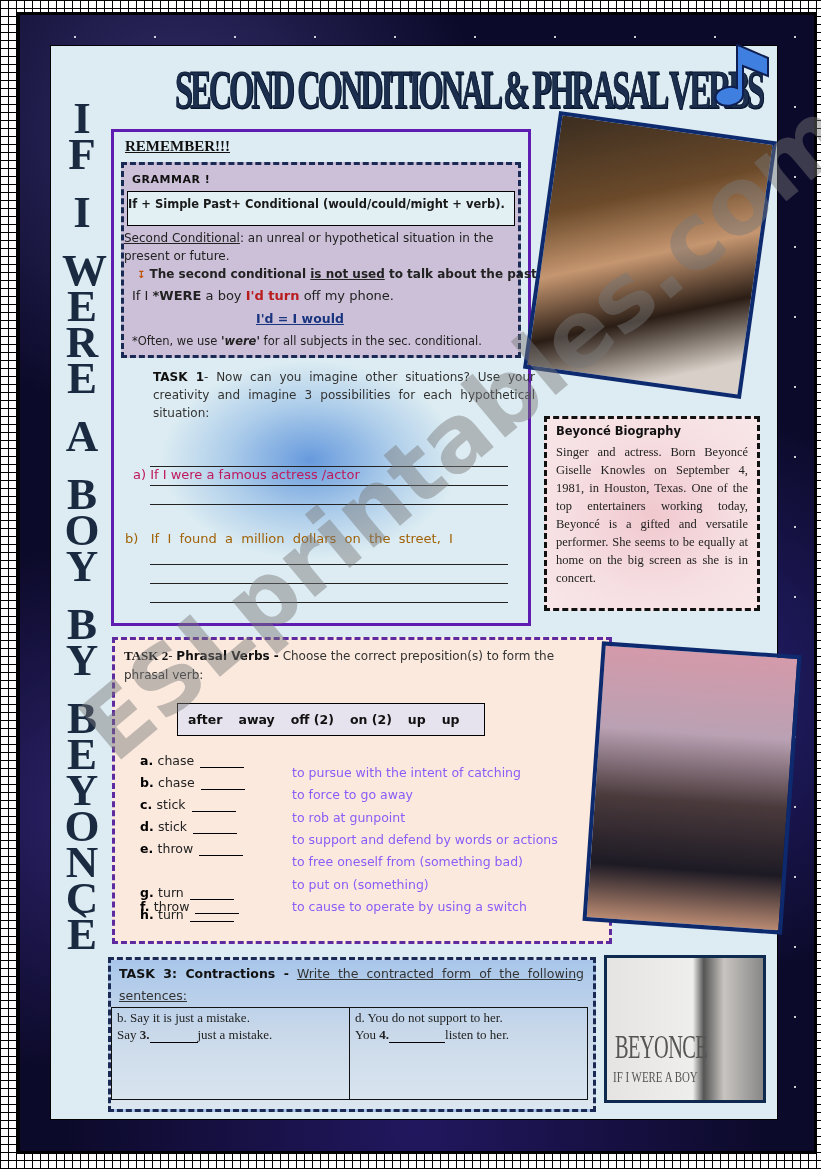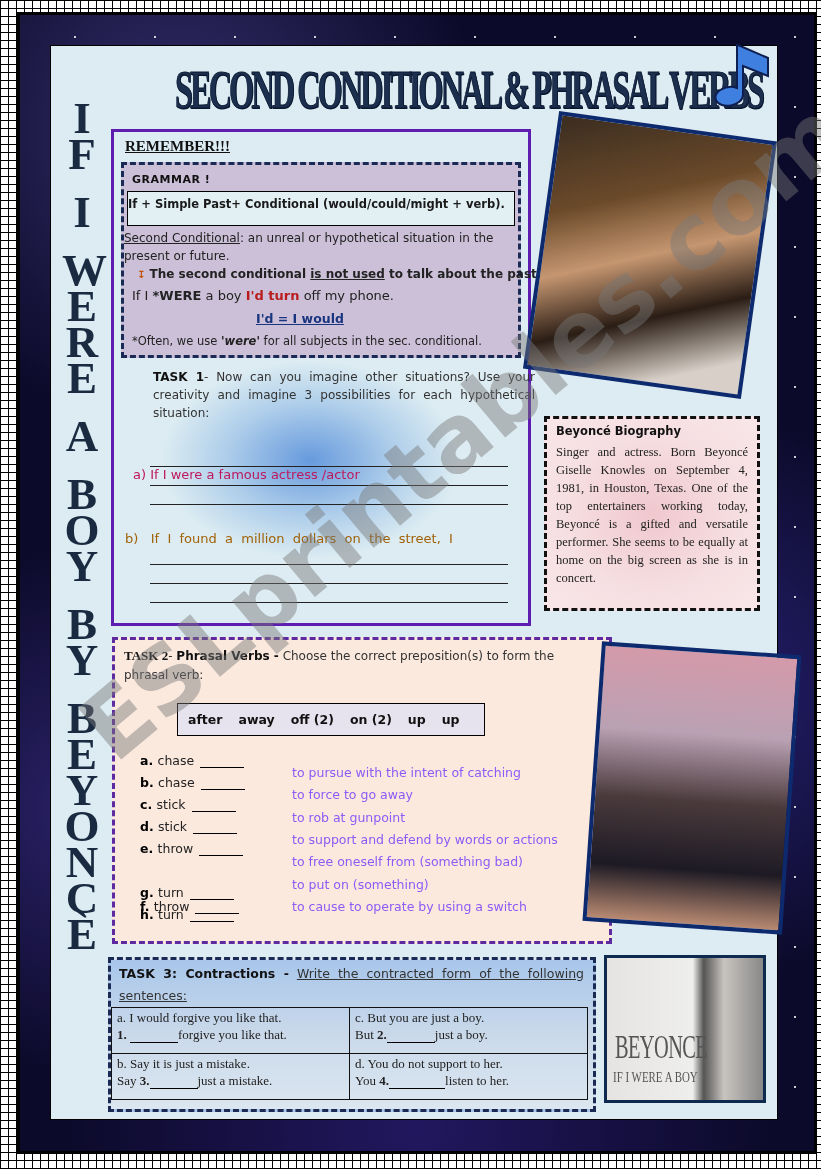--- a/index.html
+++ b/index.html
@@ -267,30 +267,20 @@
   </div>
 
 <div class="photo2"></div>
 
 <div class="task3-box"></div>
 <div class="task3-head">
   <span class="lbl">TASK 3</span><span class="lbl">: Contractions -</span> <span class="u">Write the contracted form of the following sentences:</span>
 </div>
 <table class="task3-table">
   <tbody>
-      <tr>
-    <td id="c0">
-          <div>a. I would forgive you like that.</div>
-          <div><b>1.</b> <span class="blank-inline" style="width: 48px;"></span><span>forgive you like that.</span></div>
-        </td>
-    <td id="c1">
-          <div>c. But you are just a boy.</div>
-          <div><span>But </span><b>2.</b><span class="blank-inline" style="width: 48px;"></span><span>just a boy.</span></div>
-        </td>
-  </tr>
   <tr>
     <td id="c2">
           <div>b. Say it is just a mistake.</div>
           <div><span>Say </span><b>3.</b><span class="blank-inline" style="width: 48px;"></span><span>just a mistake.</span></div>
         </td>
     <td id="c3">
           <div>d. You do not support to her.</div>
           <div><span>You </span><b>4.</b><span class="blank-inline" style="width: 56px;"></span><span>listen to her.</span></div>
         </td>
   </tr>

